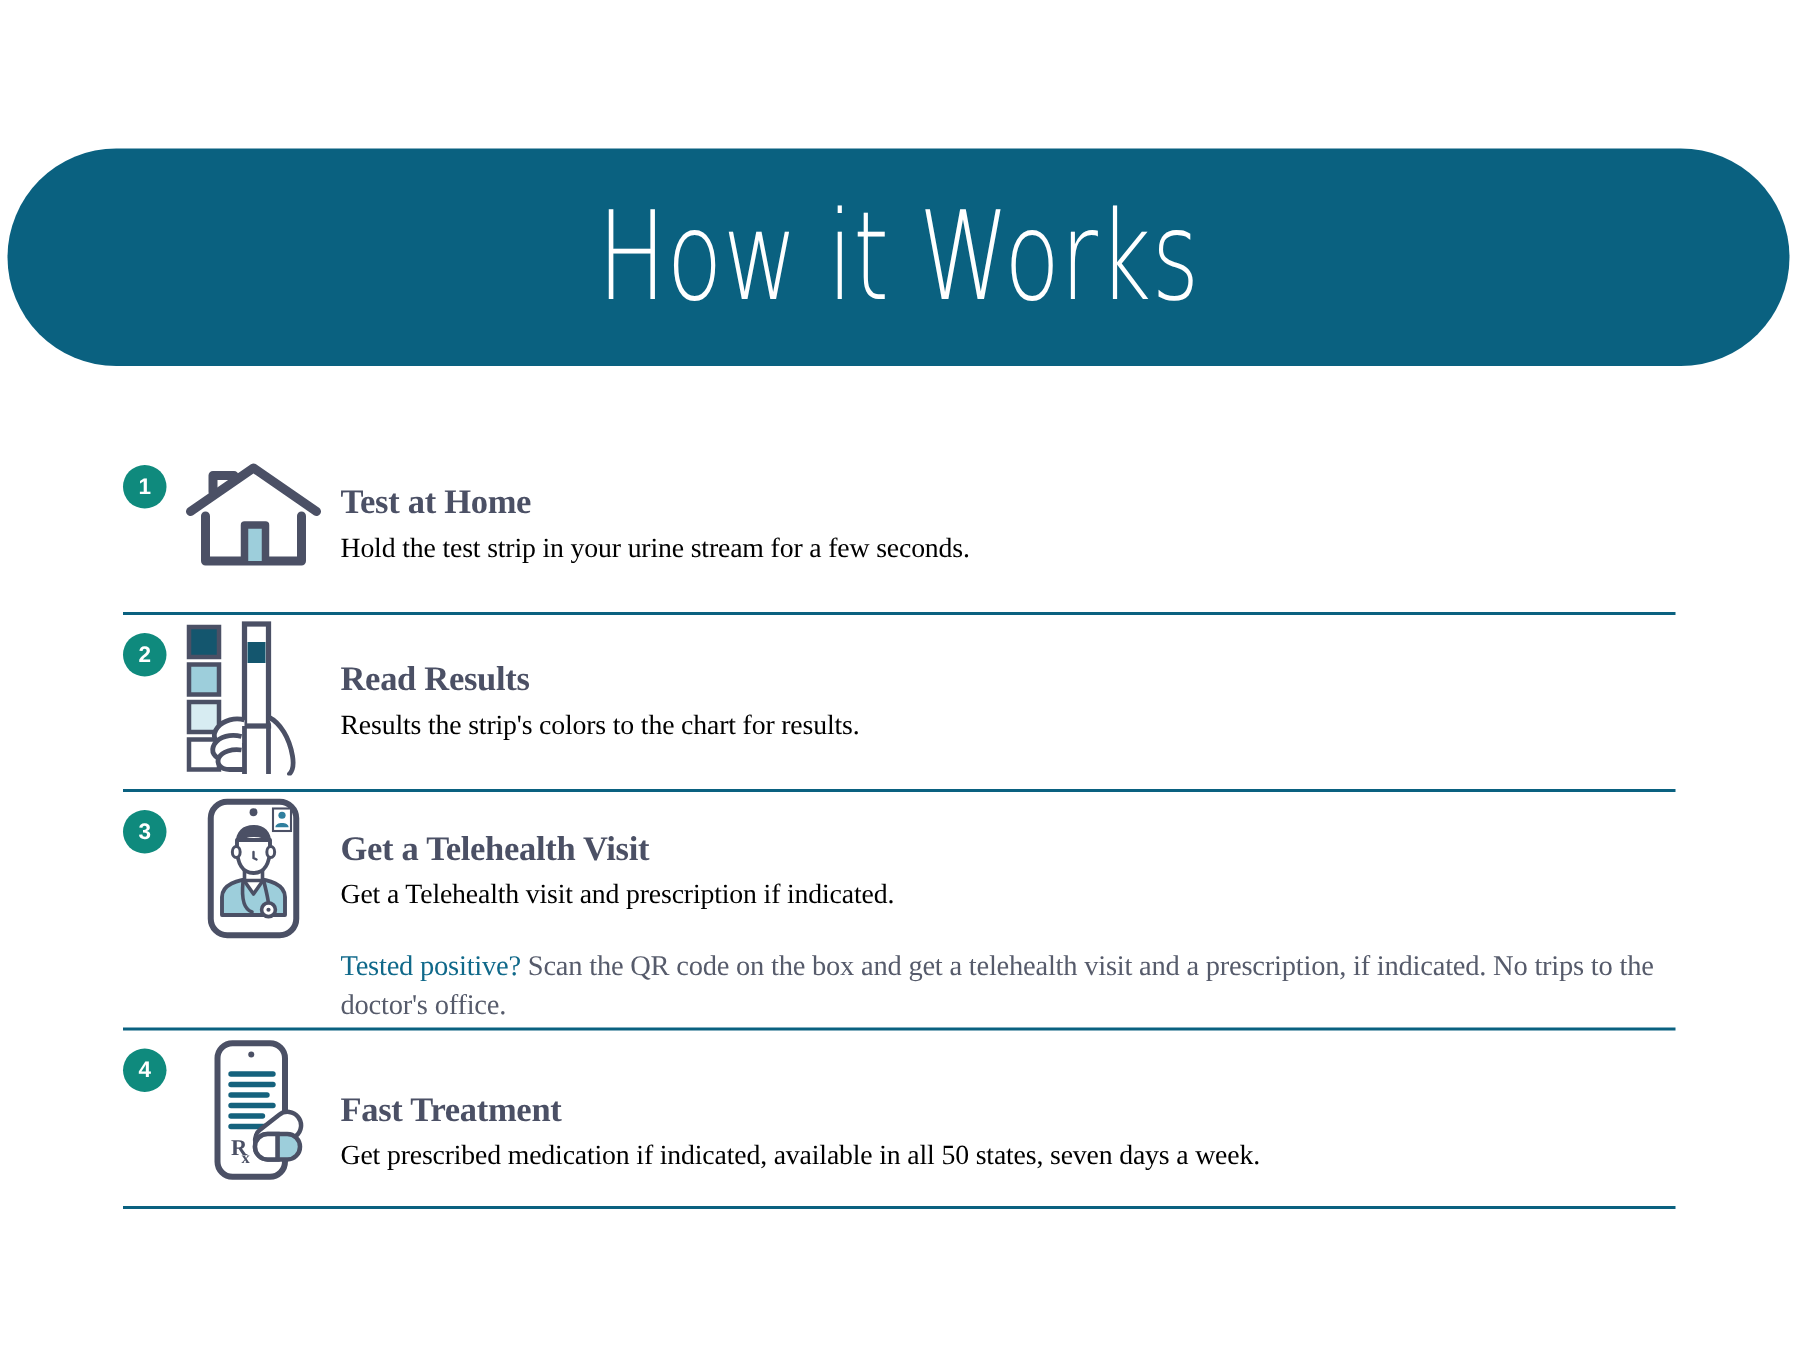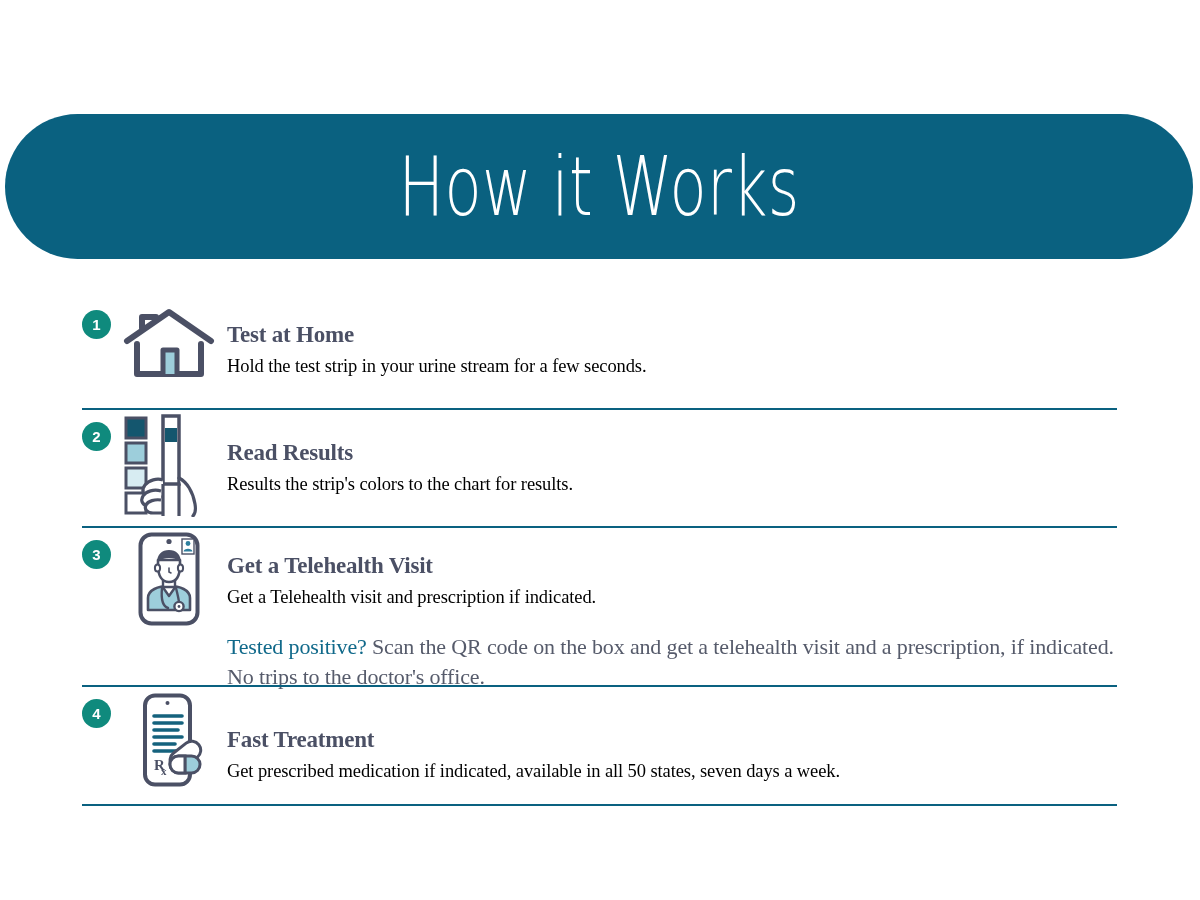--- a/index.html
+++ b/index.html
@@ -20,21 +20,20 @@
     position: absolute;
     left: 5px;
     top: 99px;
     width: 1188px;
     height: 145px;
     background: #0a6180;
     border-radius: 74px;
     display: flex;
     align-items: center;
     justify-content: center;
-    margin-top: 15px;
   }
   .banner-title {
     color: #ffffff;
     font-family: "DejaVu Sans", sans-serif;
     font-size: 82px;
     font-weight: 300;
     letter-spacing: 0.5px;
     line-height: 1;
     transform: scaleX(0.74);
     transform-origin: center;
@@ -102,21 +101,21 @@
   }
   .step-desc {
     color: #000000;
     font-size: 18.5px;
     line-height: 1.35;
     margin: 0;
     letter-spacing: -0.1px;
   }
   .step-extra {
     color: #565b6b;
-    font-size: 22px;
+    font-size: 19px;
     line-height: 1.35;
     margin: 22px 0 0 0;
     letter-spacing: -0.15px;
   }
   .hl {
     color: #10698a;
   }
 
   
   .step-1 { height: 114px; }

